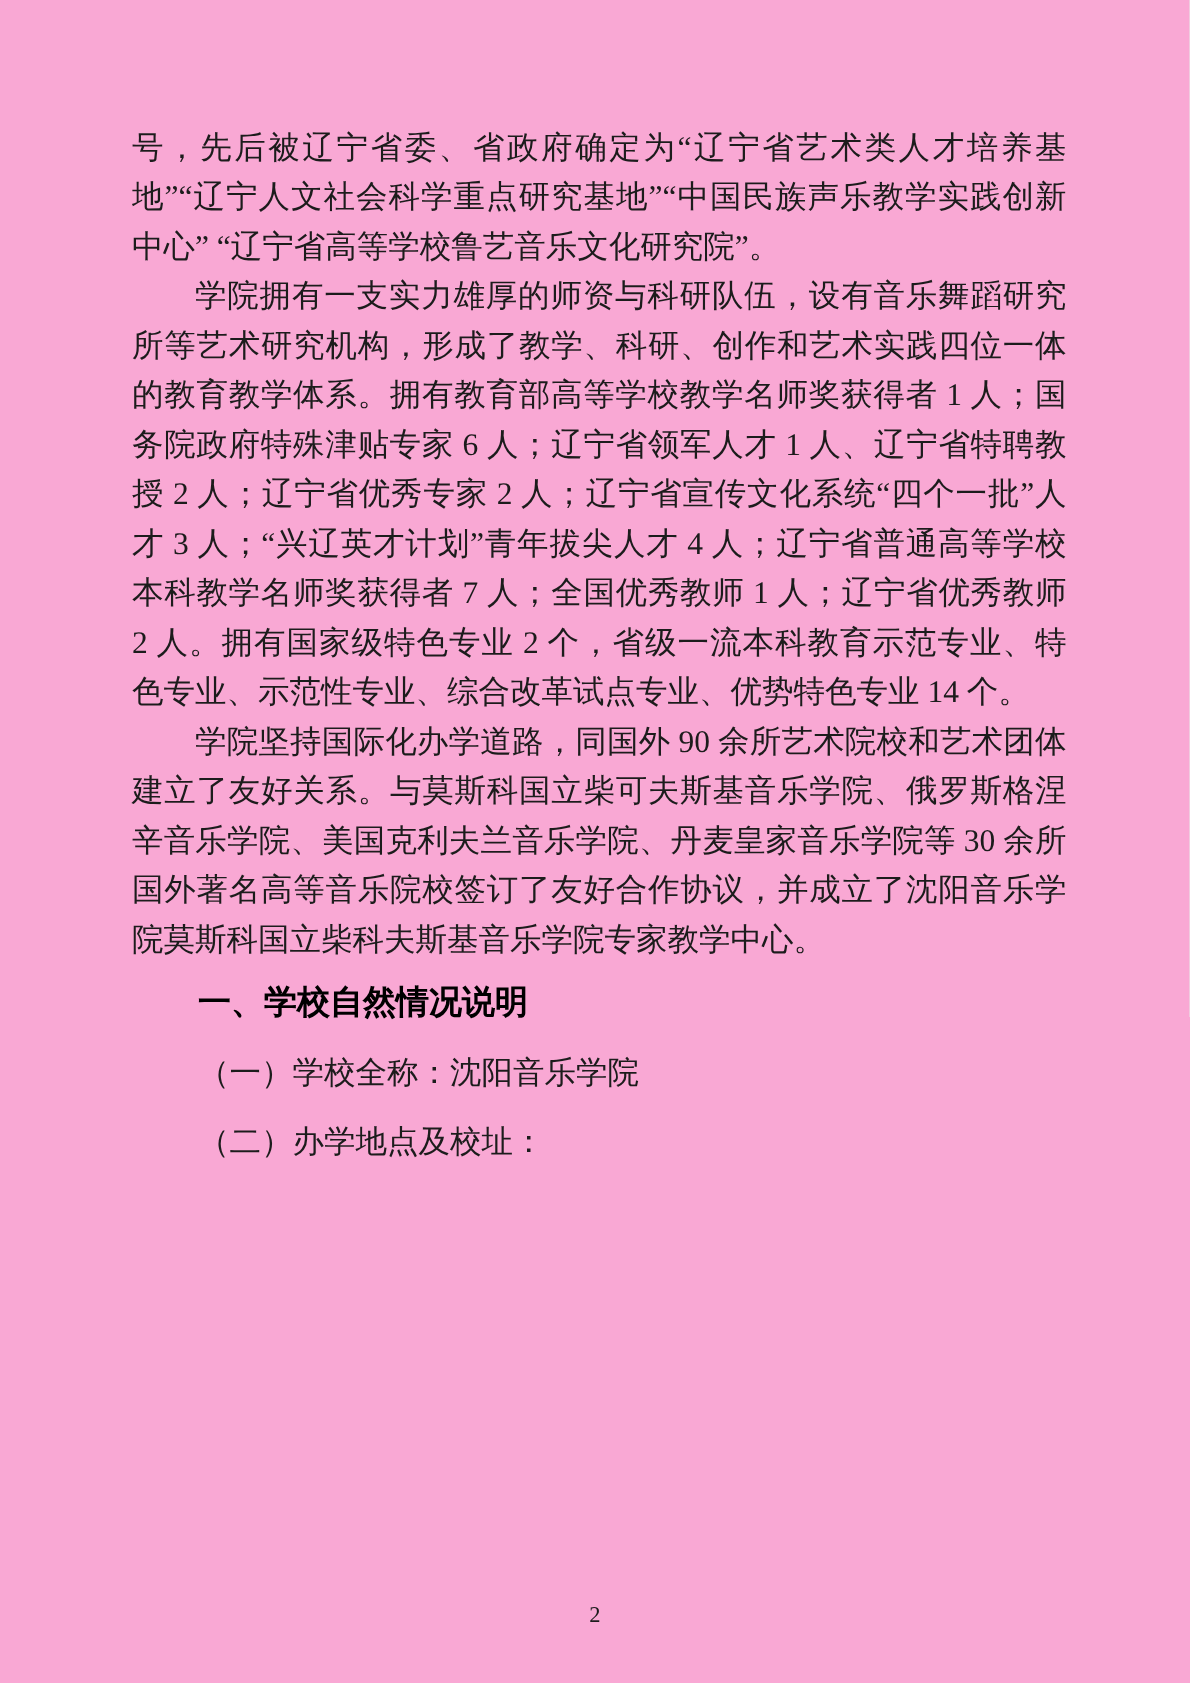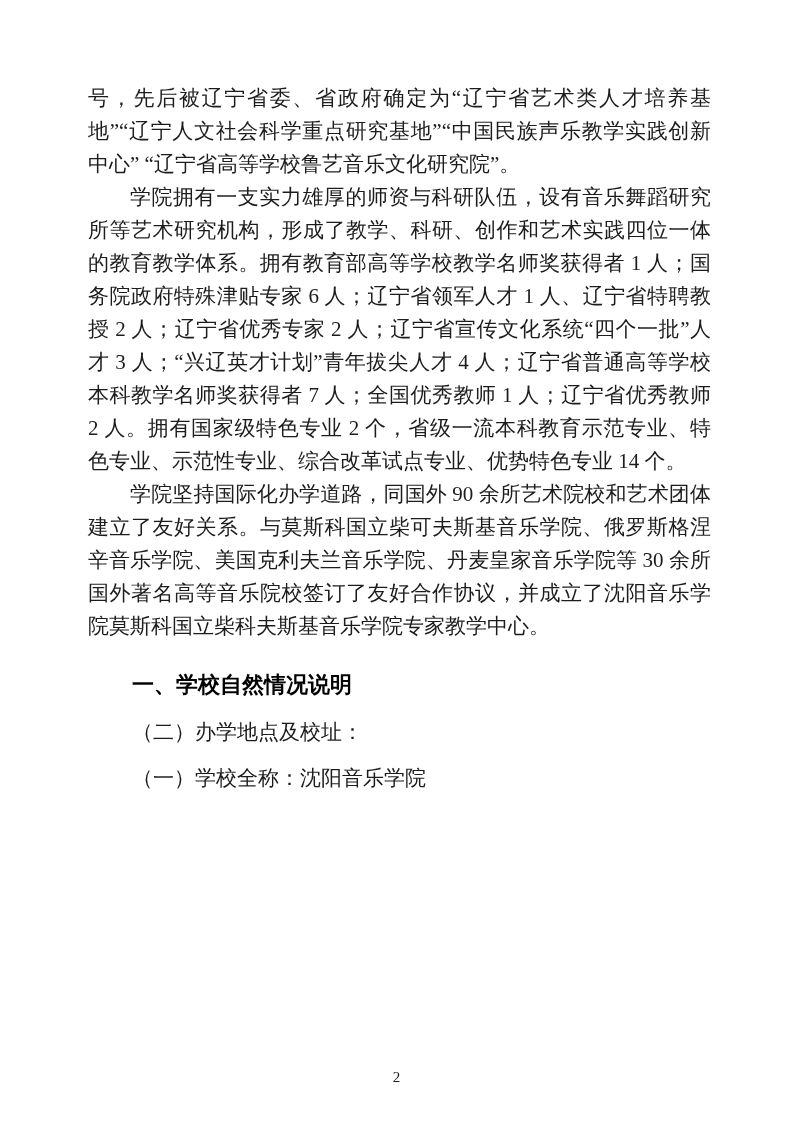--- a/index.html
+++ b/index.html
@@ -2,21 +2,21 @@
 <html><head>
 <meta charset="utf-8">
 <style>
   * { margin: 0; padding: 0; box-sizing: border-box; }
   html, body { background: #e8e8e8; }
   .page {
     position: relative;
     width: 793px;
     height: 1122px;
     margin: 0 auto;
-    background: #ffffff;
+    background: #f9a8d4;
     font-family: "Liberation Serif", "DejaVu Serif", serif;
     color: #1c1c1c;
     overflow: hidden;
   }
   .content {
     position: absolute;
     left: 88px;
     top: 82px;
     width: 623px;
   }
@@ -27,21 +27,21 @@
     text-justify: inter-character;
     letter-spacing: 0;
   }
   .para.indent { text-indent: 2em; }
   .section-heading {
     font-family: "Liberation Sans", "DejaVu Sans", sans-serif;
     font-weight: bold;
     font-size: 22px;
     line-height: 33px;
     color: #000000;
-    margin-top: 25px;
+    margin-top: 8px;
     margin-bottom: 8px;
     padding-left: 44px;
   }
   .list-item {
     font-size: 21px;
     line-height: 46px;
     padding-left: 44px;
     text-align: left;
   }
   .page-number {
@@ -59,18 +59,18 @@
 
 <div class="page">
   <div class="content">
     <div id="paragraphs">
         <div class="para">号，先后被辽宁省委、省政府确定为“辽宁省艺术类人才培养基地”“辽宁人文社会科学重点研究基地”“中国民族声乐教学实践创新中心” “辽宁省高等学校鲁艺音乐文化研究院”。</div>
         <div class="para indent">学院拥有一支实力雄厚的师资与科研队伍，设有音乐舞蹈研究所等艺术研究机构，形成了教学、科研、创作和艺术实践四位一体的教育教学体系。拥有教育部高等学校教学名师奖获得者 1 人；国务院政府特殊津贴专家 6 人；辽宁省领军人才 1 人、辽宁省特聘教授 2 人；辽宁省优秀专家 2 人；辽宁省宣传文化系统“四个一批”人才 3 人；“兴辽英才计划”青年拔尖人才 4 人；辽宁省普通高等学校本科教学名师奖获得者 7 人；全国优秀教师 1 人；辽宁省优秀教师 2 人。拥有国家级特色专业 2 个，省级一流本科教育示范专业、特色专业、示范性专业、综合改革试点专业、优势特色专业 14 个。</div>
         <div class="para indent">学院坚持国际化办学道路，同国外 90 余所艺术院校和艺术团体建立了友好关系。与莫斯科国立柴可夫斯基音乐学院、俄罗斯格涅辛音乐学院、美国克利夫兰音乐学院、丹麦皇家音乐学院等 30 余所国外著名高等音乐院校签订了友好合作协议，并成立了沈阳音乐学院莫斯科国立柴科夫斯基音乐学院专家教学中心。</div>
       </div>
     <div class="section-heading">一、学校自然情况说明</div>
     <div id="list-items">
+        <div class="list-item">（一）学校全称：沈阳音乐学院</div>
         <div class="list-item">（二）办学地点及校址：</div>
-        <div class="list-item">（一）学校全称：沈阳音乐学院</div>
       </div>
   </div>
   <div class="page-number">2</div>
 </div>
 
 </body></html>

